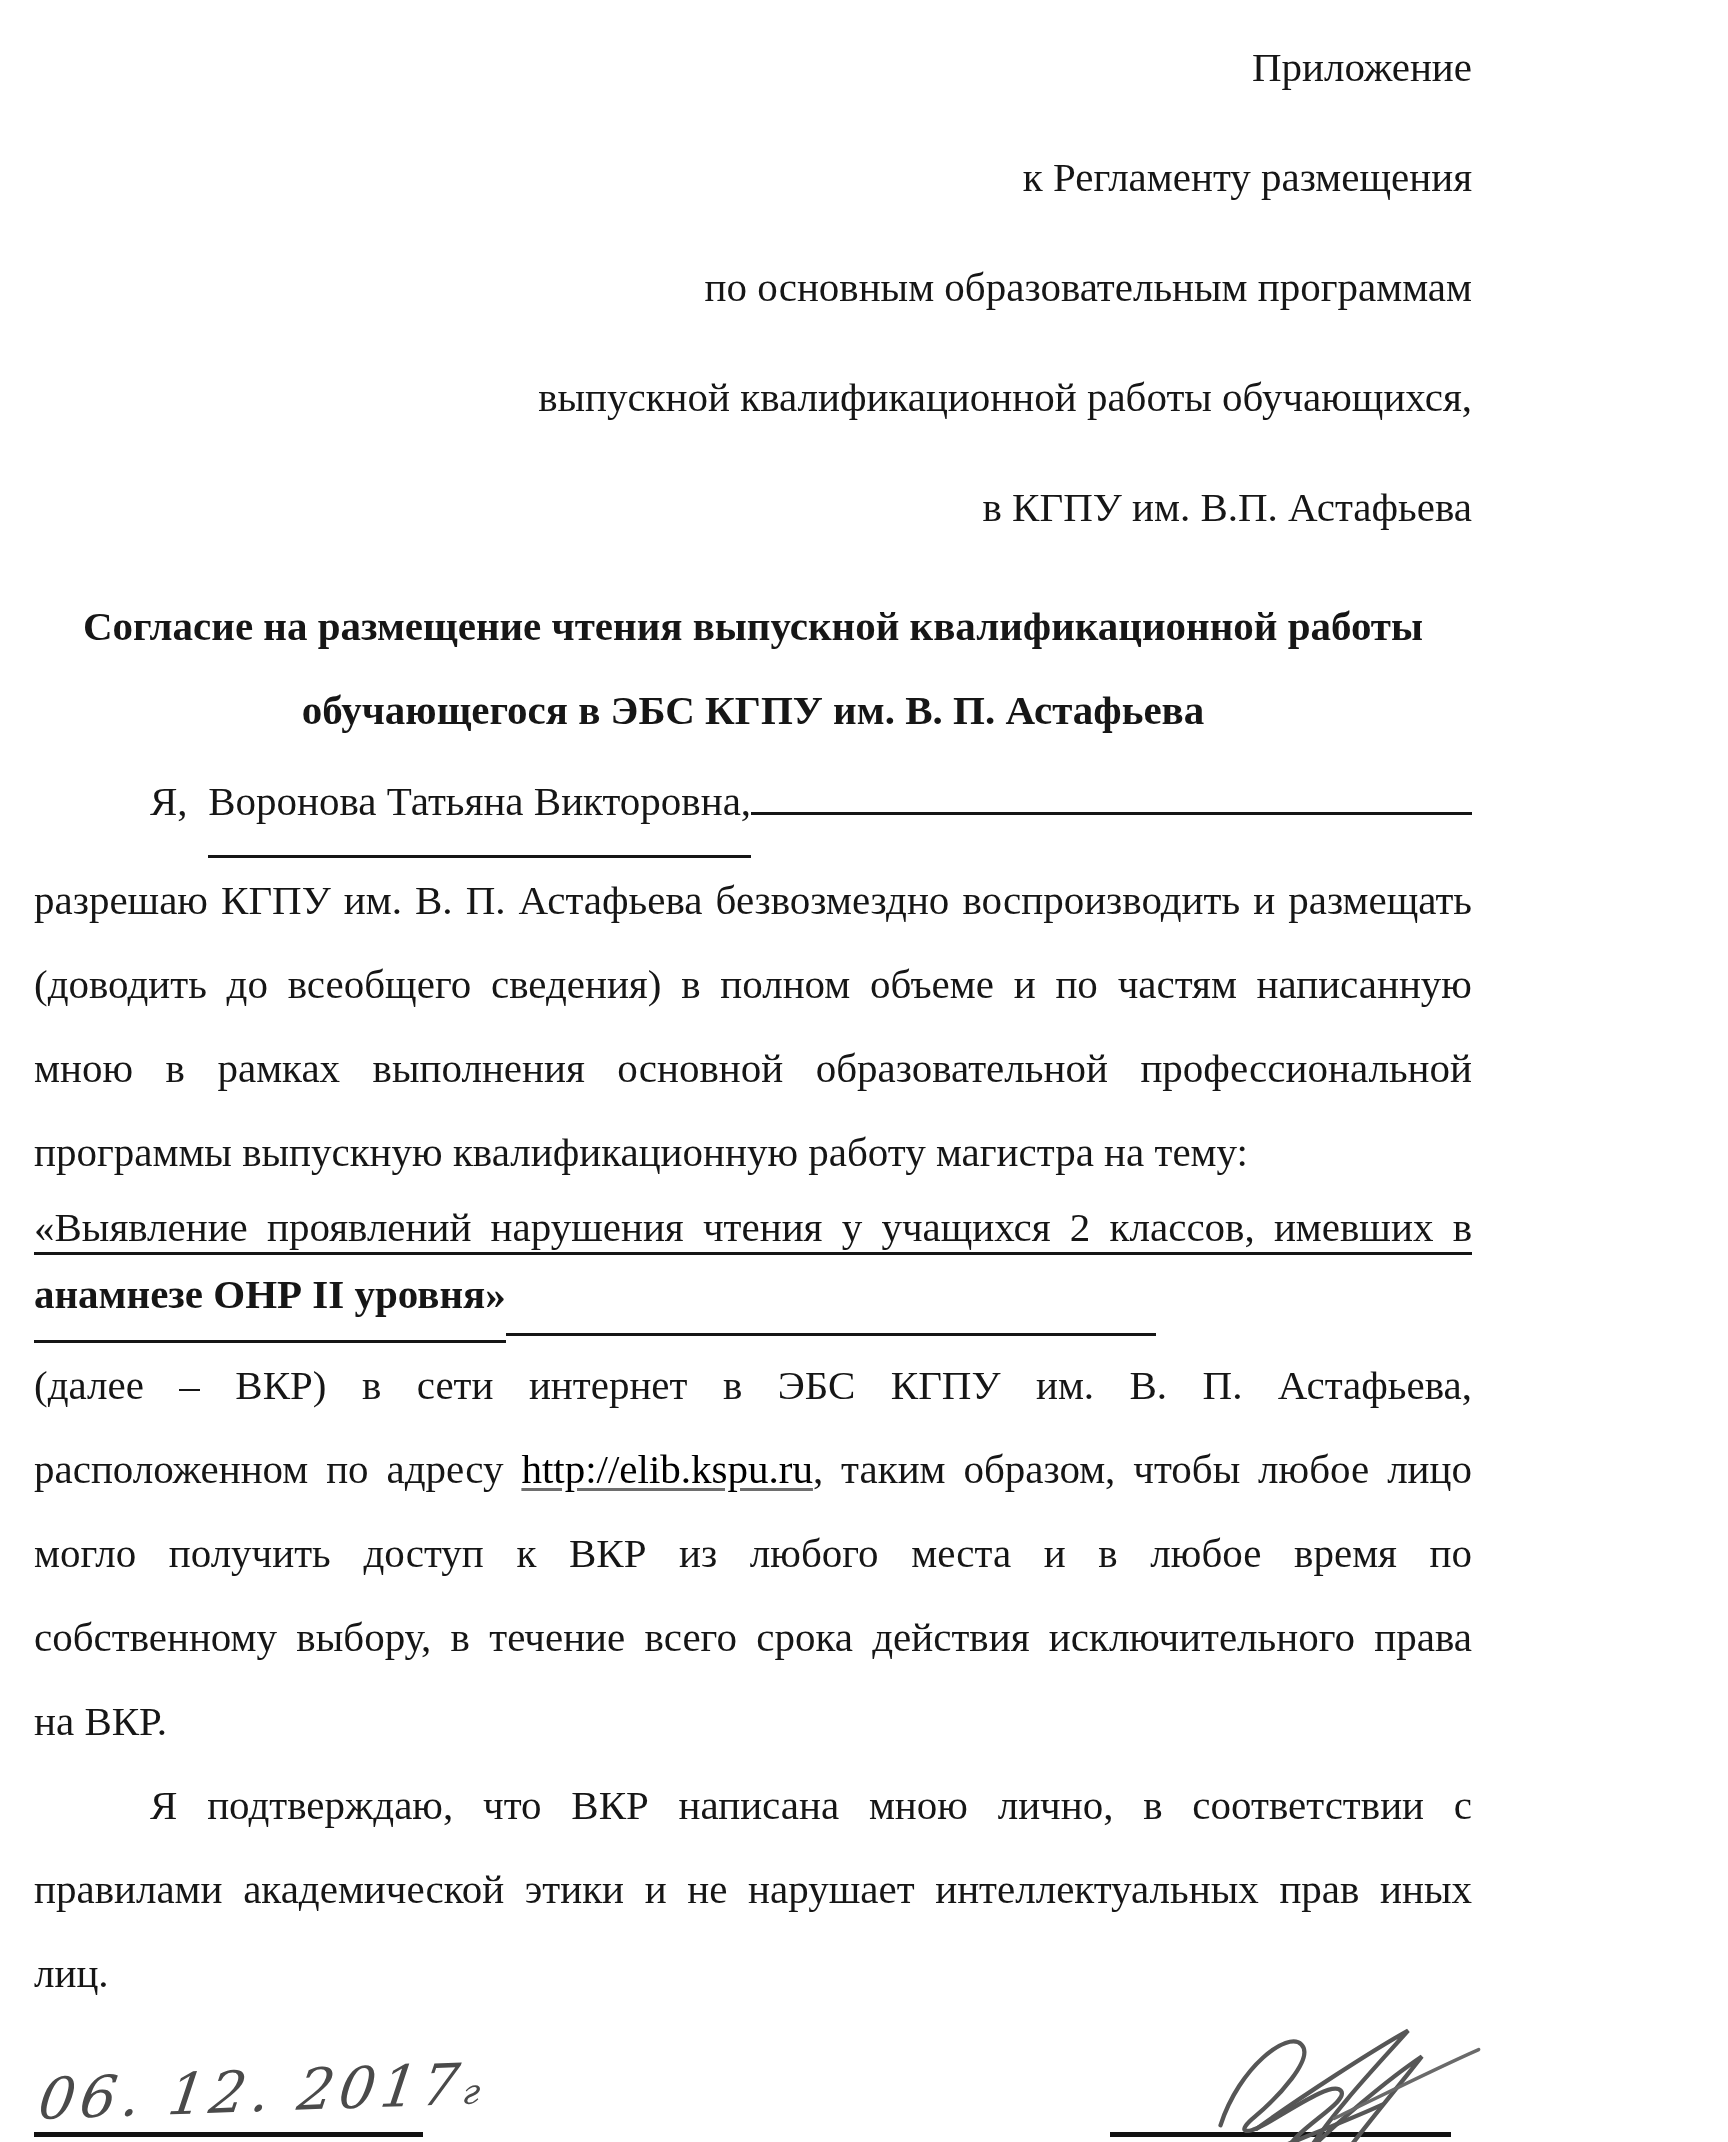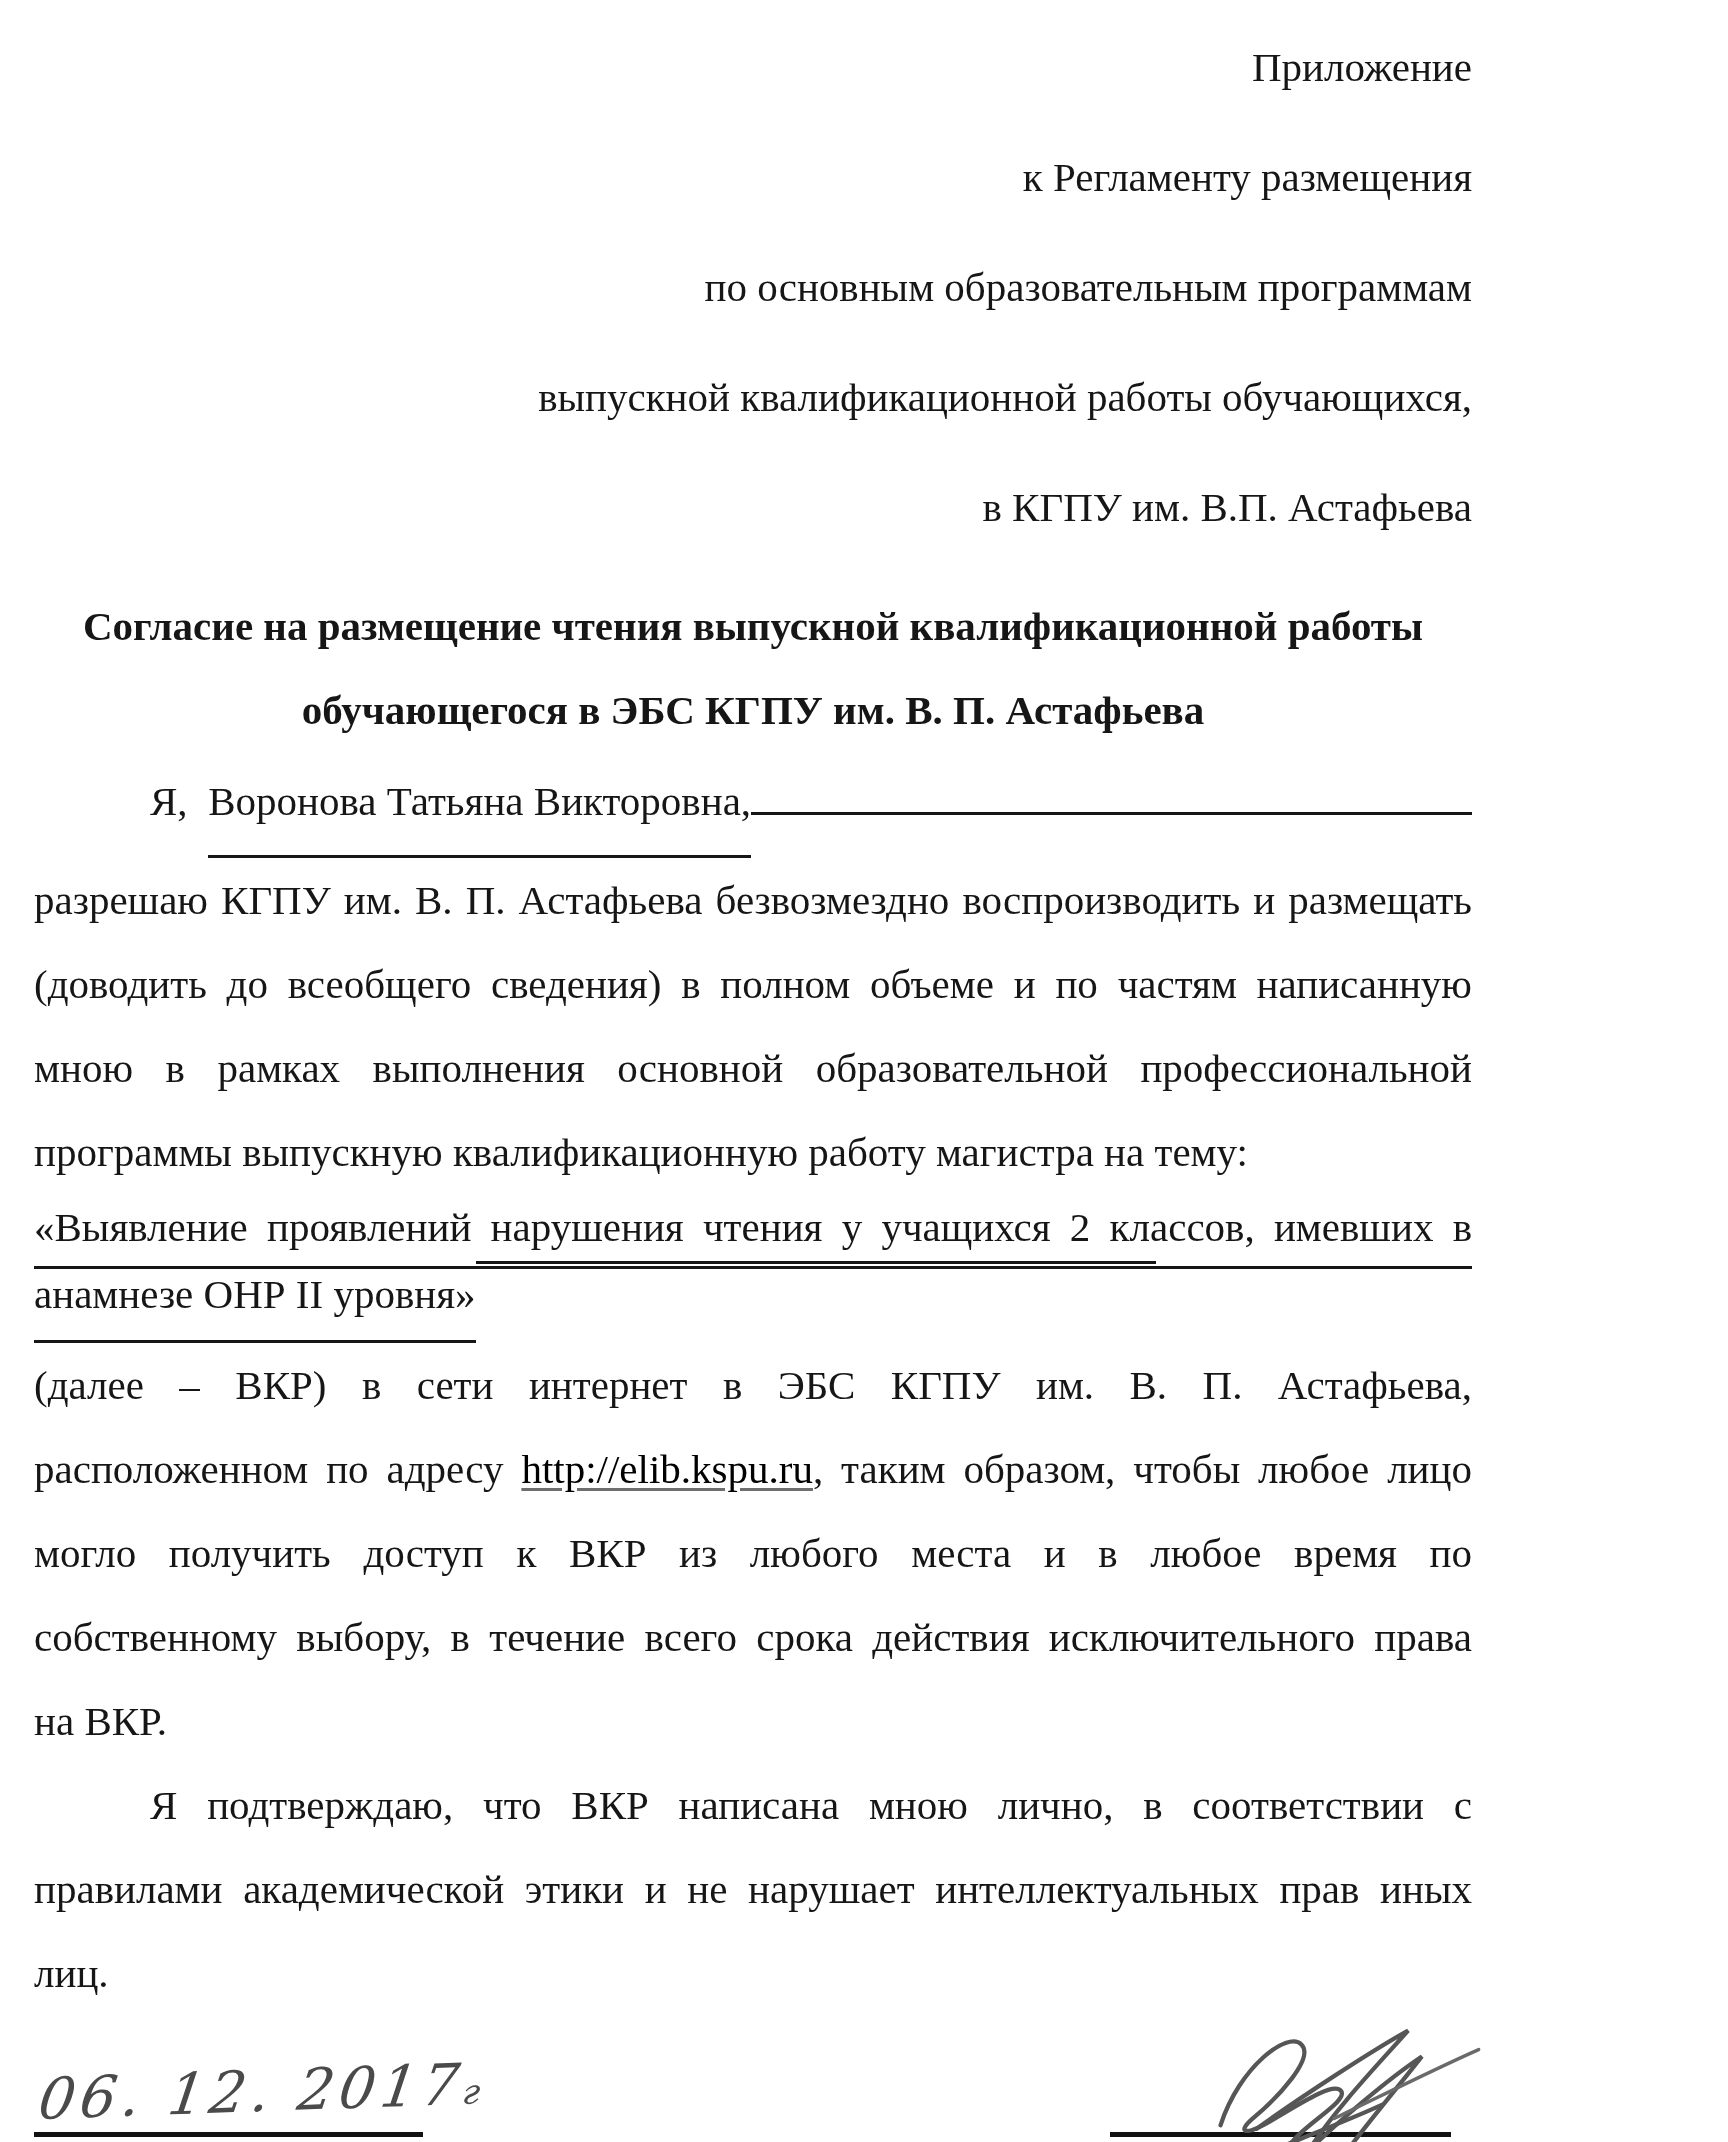--- a/index.html
+++ b/index.html
@@ -69,27 +69,28 @@
 
   
   .topic-line1 {
     line-height: 67px;
     white-space: normal;
     text-align: justify;
     text-align-last: justify;
   }
   .topic-line1 > span {
     border-bottom: 3.4px solid #161616;
-    padding-bottom: 16px;
+    padding-bottom: 2px;
   }
   .topic-line2 {
     line-height: 67px;
     display: flex;
-    align-items: flex-start;
+    align-items: flex-end;
     width: 78%;
+    font-weight: bold;
   }
   .topic-line2 .u-fill { margin-bottom: 6.9px; }
 
   
   .url {
     color: #000000;
     text-decoration: underline;
     text-decoration-color: #6e6e6e;
     text-decoration-thickness: 2.6px;
     text-underline-offset: 5.2px;

